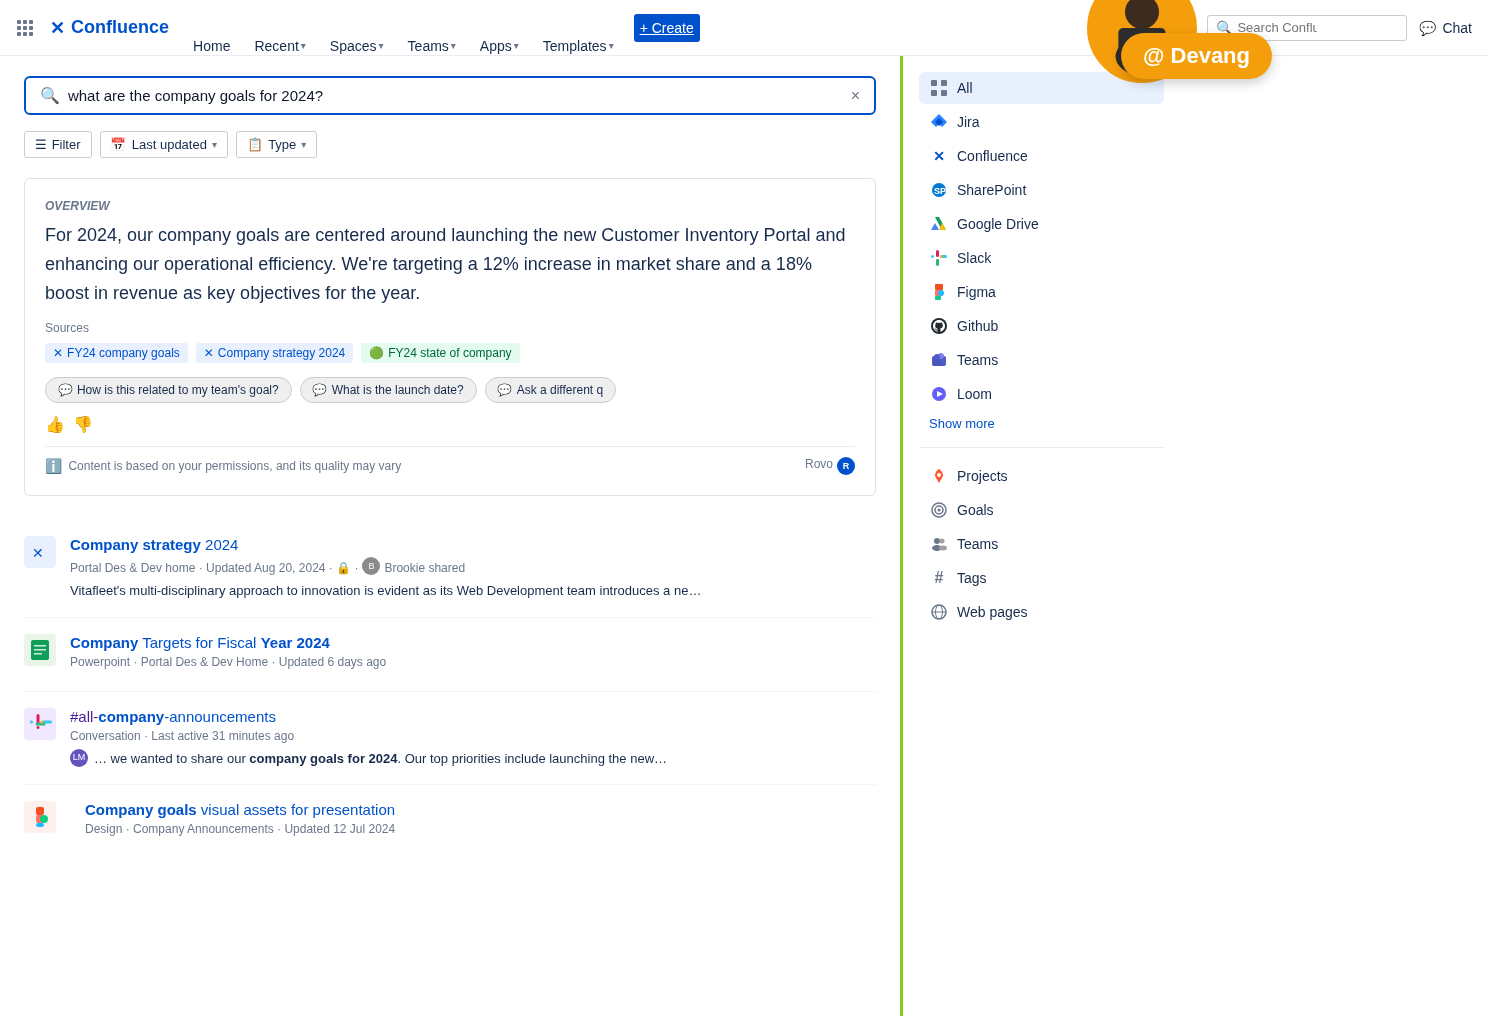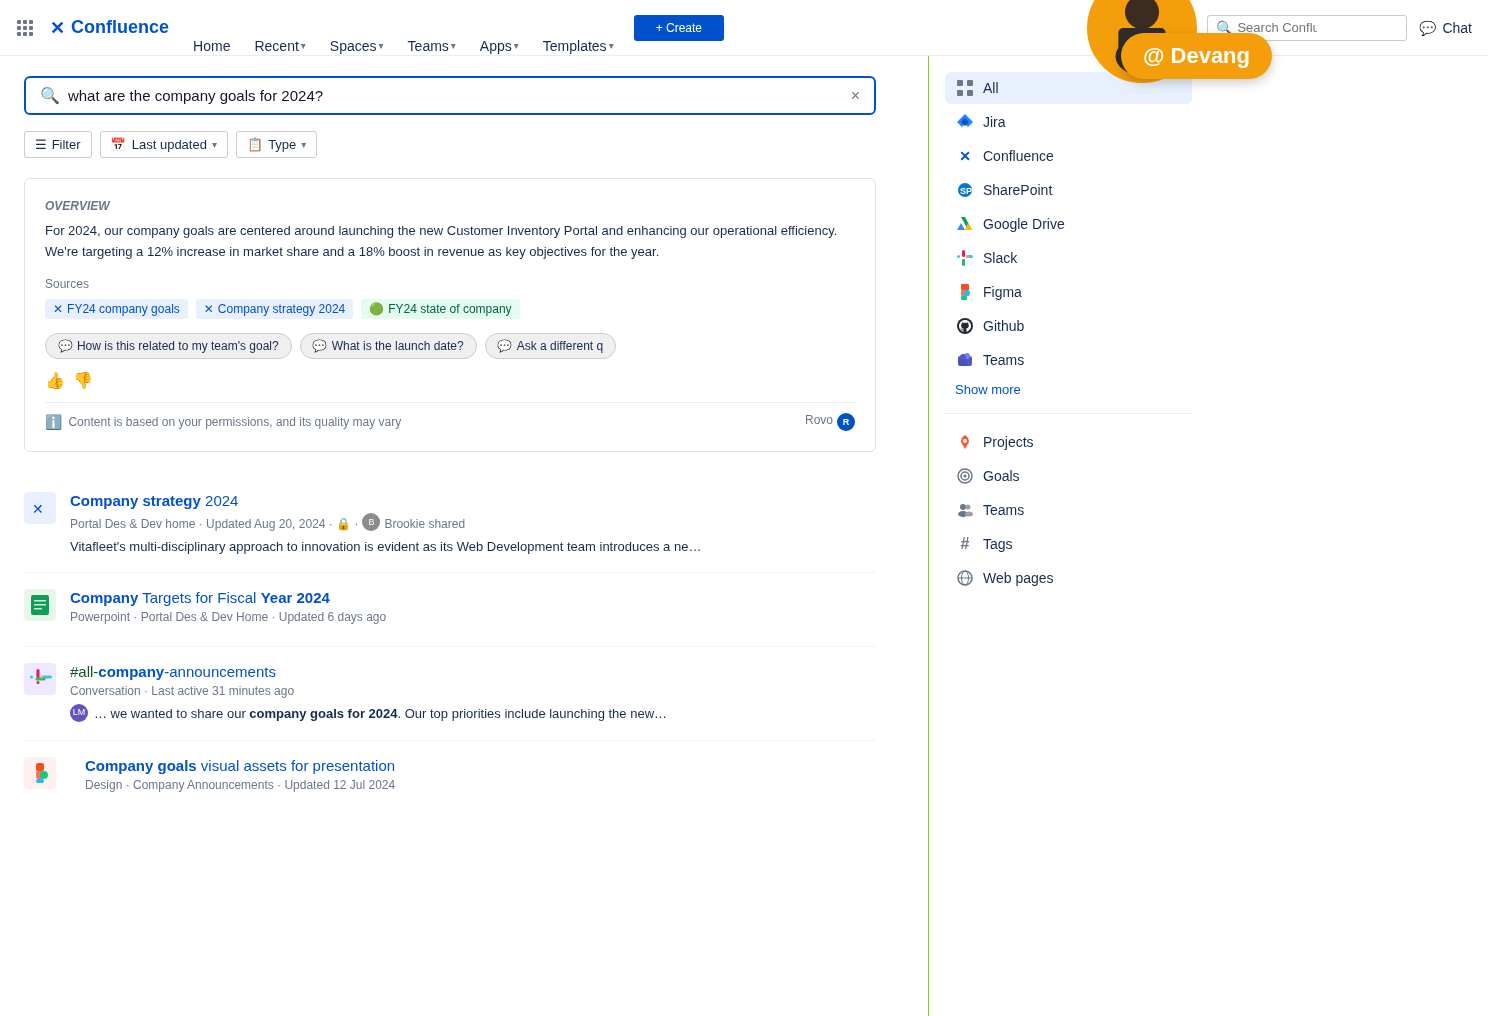--- a/index.html
+++ b/index.html
@@ -3,43 +3,43 @@
   <meta charset="utf-8">
   <style>
     * { box-sizing: border-box; margin: 0; padding: 0; }
     body { font-family: -apple-system, BlinkMacSystemFont, 'Segoe UI', sans-serif; background: #fff; color: #172b4d; font-size: 14px; }
 
     
     .navbar { display: flex; align-items: center; height: 56px; padding: 0 16px; border-bottom: 1px solid #ebecf0; gap: 8px; }
     .nav-logo { display: flex; align-items: center; gap: 6px; font-size: 18px; font-weight: 700; color: #0052cc; margin-right: 8px; }
     .nav-item { font-size: 14px; color: #172b4d; cursor: pointer; padding: 6px 8px; border-radius: 3px; display: flex; align-items: center; gap: 2px; white-space: nowrap; margin-top: 36px; }
     .nav-chevron { font-size: 10px; color: #6b778c; }
-    .nav-create { background: #0052cc; color: #fff; border: none; border-radius: 3px; padding: 6px 22px; font-size: 12px; font-weight: 500; cursor: pointer; margin-left: 4px; }
+    .nav-create { background: #0052cc; color: #fff; border: none; border-radius: 3px; padding: 6px 6px; font-size: 14px; font-weight: 500; cursor: pointer; margin-left: 4px; text-decoration: underline; }
     .nav-spacer { flex: 1; }
     .nav-search-box { display: flex; align-items: center; border: 1px solid #ccc; border-radius: 3px; padding: 4px 8px; width: 200px; }
     .chat-btn { display: flex; align-items: center; gap: 6px; font-size: 14px; color: #172b4d; cursor: pointer; }
 
     
     .main-layout { display: flex; }
     .left-panel { flex: 1; padding: 20px 24px; max-width: 900px; }
-    .right-panel { width: 280px; padding: 16px; border-left: 1px solid #84cc16; min-height: calc(100vh - 56px); margin-left: 28px; }
+    .right-panel { width: 280px; padding: 16px; border-left: 3px solid #84cc16; min-height: calc(100vh - 56px); }
 
     
     .search-bar { display: flex; align-items: center; border: 2px solid #0052cc; border-radius: 6px; padding: 8px 14px; margin-bottom: 16px; }
     .search-bar input { flex: 1; border: none; outline: none; font-size: 15px; color: #0f172a; }
     .search-clear { cursor: pointer; color: #6b778c; font-size: 16px; }
 
     
     .filters { display: flex; gap: 8px; margin-bottom: 20px; }
     .filter-btn { display: flex; align-items: center; gap: 5px; border: 1px solid #ccc; border-radius: 3px; padding: 5px 10px; font-size: 13px; color: #172b4d; cursor: pointer; background: #fff; }
 
     
     .overview-card { border: 1px solid #dfe1e6; border-radius: 6px; padding: 20px; margin-bottom: 24px; }
     .overview-label { font-size: 12px; color: #6b778c; font-weight: 600; text-transform: uppercase; margin-bottom: 8px; font-style: italic; }
-    .overview-text { font-size: 13px; color: #172b4d; line-height: 1.6; margin-bottom: 14px; }
+    .overview-text { font-size: 18px; color: #172b4d; line-height: 1.6; margin-bottom: 14px; }
     .sources-label { font-size: 12px; color: #6b778c; margin-bottom: 8px; }
     .sources { display: flex; gap: 8px; flex-wrap: wrap; margin-bottom: 14px; }
     .source-tag { display: flex; align-items: center; gap: 4px; background: #e8f0fe; color: #0052cc; border-radius: 3px; padding: 3px 8px; font-size: 12px; cursor: pointer; }
     .source-tag.green { background: #e3fcef; color: #006644; }
     .quick-actions { display: flex; gap: 8px; flex-wrap: wrap; margin-bottom: 12px; }
     .quick-action { display: flex; align-items: center; gap: 4px; border: 1px solid #ccc; border-radius: 20px; padding: 5px 12px; font-size: 12px; color: #172b4d; cursor: pointer; }
     .feedback-row { display: flex; gap: 8px; margin-bottom: 12px; }
     .feedback-btn { cursor: pointer; color: #6b778c; font-size: 16px; }
     .disclaimer { display: flex; align-items: center; gap: 6px; font-size: 12px; color: #6b778c; padding-top: 10px; border-top: 1px solid #ebecf0; justify-content: space-between; }
     .rovo-badge { display: flex; align-items: flex-start; gap: 4px; font-size: 12px; color: #6b778c; }
@@ -264,21 +264,21 @@
             <rect x="8.5" y="2" width="3" height="10" rx="1.5" fill="#e01e5a"></rect>
             <rect x="8.5" y="14" width="3" height="3" rx="1.5" fill="#e01e5a"></rect>
             <rect x="14" y="8.5" width="10" height="3" rx="1.5" fill="#36c5f0" transform="rotate(0)"></rect>
             <rect x="2" y="8.5" width="3" height="3" rx="1.5" fill="#36c5f0"></rect>
             <rect x="8.5" y="8.5" width="3" height="10" rx="1.5" fill="#2eb67d" transform="rotate(90 12 14)"></rect>
             <rect x="8.5" y="8.5" width="3" height="3" rx="1.5" fill="#ecb22e" transform="rotate(90 12 12)"></rect>
           </svg>
         </div>
         <div class="result-body">
           <div class="result-title">
-            <span style="color:#14532d; cursor:pointer;">#all-</span><span style="color:#0052cc; font-weight:700; cursor:pointer;">company</span><span style="color:#0052cc; cursor:pointer;">-announcements</span>
+            <span style="color:#4c1d95; cursor:pointer;">#all-</span><span style="color:#0052cc; font-weight:700; cursor:pointer;">company</span><span style="color:#0052cc; cursor:pointer;">-announcements</span>
           </div>
           <div class="result-meta">
             Conversation · Last active 31 minutes ago
           </div>
           <div class="result-snippet" style="display:flex; align-items:flex-start; gap:6px;">
             <span class="meta-avatar lm">LM</span>
             <span>… we wanted to share our <strong>company goals for 2024</strong>. Our top priorities include launching the new…</span>
           </div>
         </div>
       </div>
@@ -397,20 +397,29 @@
         <svg width="18" height="18" viewBox="0 0 18 18">
           <rect x="2" y="5" width="14" height="10" rx="2" fill="#5059c9"></rect>
           <circle cx="11" cy="5" r="3" fill="#7b83eb"></circle>
           <circle cx="7" cy="6" r="3" fill="#5059c9"></circle>
           <rect x="3" y="8" width="8" height="7" rx="1.5" fill="#4b53bc"></rect>
         </svg>
       </span>
       <span>Teams</span>
     </div>
 
+    <div class="filter-option">
+      <span class="filter-icon">
+        <svg width="18" height="18" viewBox="0 0 18 18">
+          <circle cx="9" cy="9" r="7" fill="#625df5"></circle>
+          <polygon points="7,6 13,9 7,12" fill="#fff"></polygon>
+        </svg>
+      </span>
+      <span>Loom</span>
+    </div>
 
     <div class="show-more">Show more</div>
 
     <hr class="section-divider">
 
     <div class="section-link">
       <span class="filter-icon">
         <svg width="18" height="18" viewBox="0 0 18 18">
           <path d="M9 2C9 2 13 4 13 9L9 16 5 9C5 4 9 2 9 2z" fill="#ff5630"></path>
           <circle cx="9" cy="8" r="2" fill="#fff"></circle>

